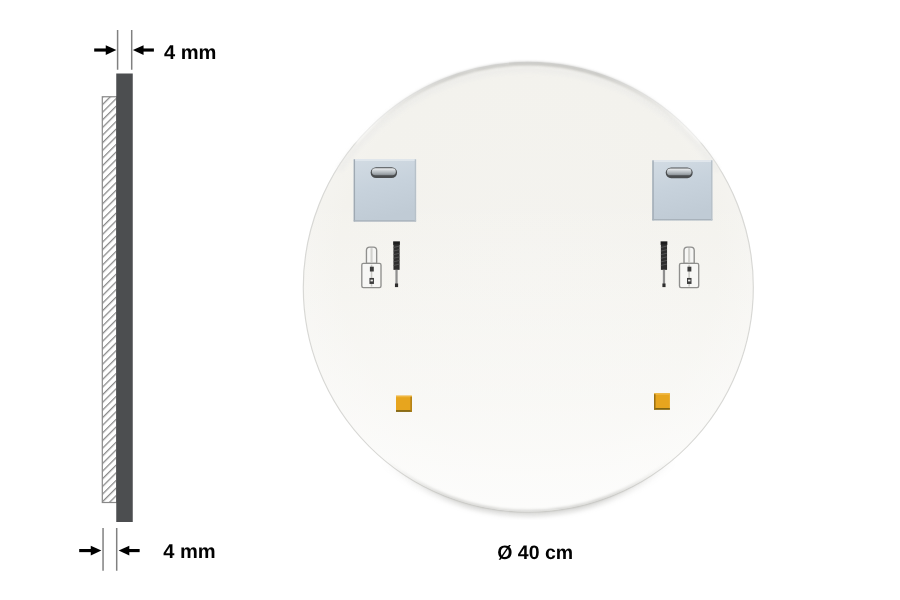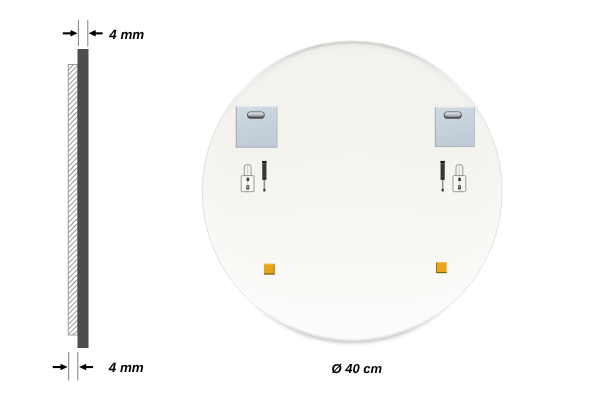--- a/index.html
+++ b/index.html
@@ -1,17 +1,17 @@
 <!DOCTYPE html>
 <html><head>
 <meta charset="utf-8">
 <style>
 html,body{margin:0;padding:0;background:#ffffff;}
 #stage{position:relative;width:600px;height:400px;background:#ffffff;overflow:hidden;
-  font-family:"Liberation Sans",sans-serif;font-style:italic;}
+  font-family:"Liberation Sans",sans-serif;}
 svg{position:absolute;left:0;top:0;}
 text{text-rendering:geometricPrecision;fill-opacity:0.999;}
 </style>
 </head>
 <body>
 <div id="stage">
 <svg width="600" height="400" viewBox="0 0 600 400">
 <defs>
   <radialGradient id="discGrad" cx="0.5" cy="0.44" r="0.62">
     <stop offset="0" stop-color="#f4f3ef"></stop>

